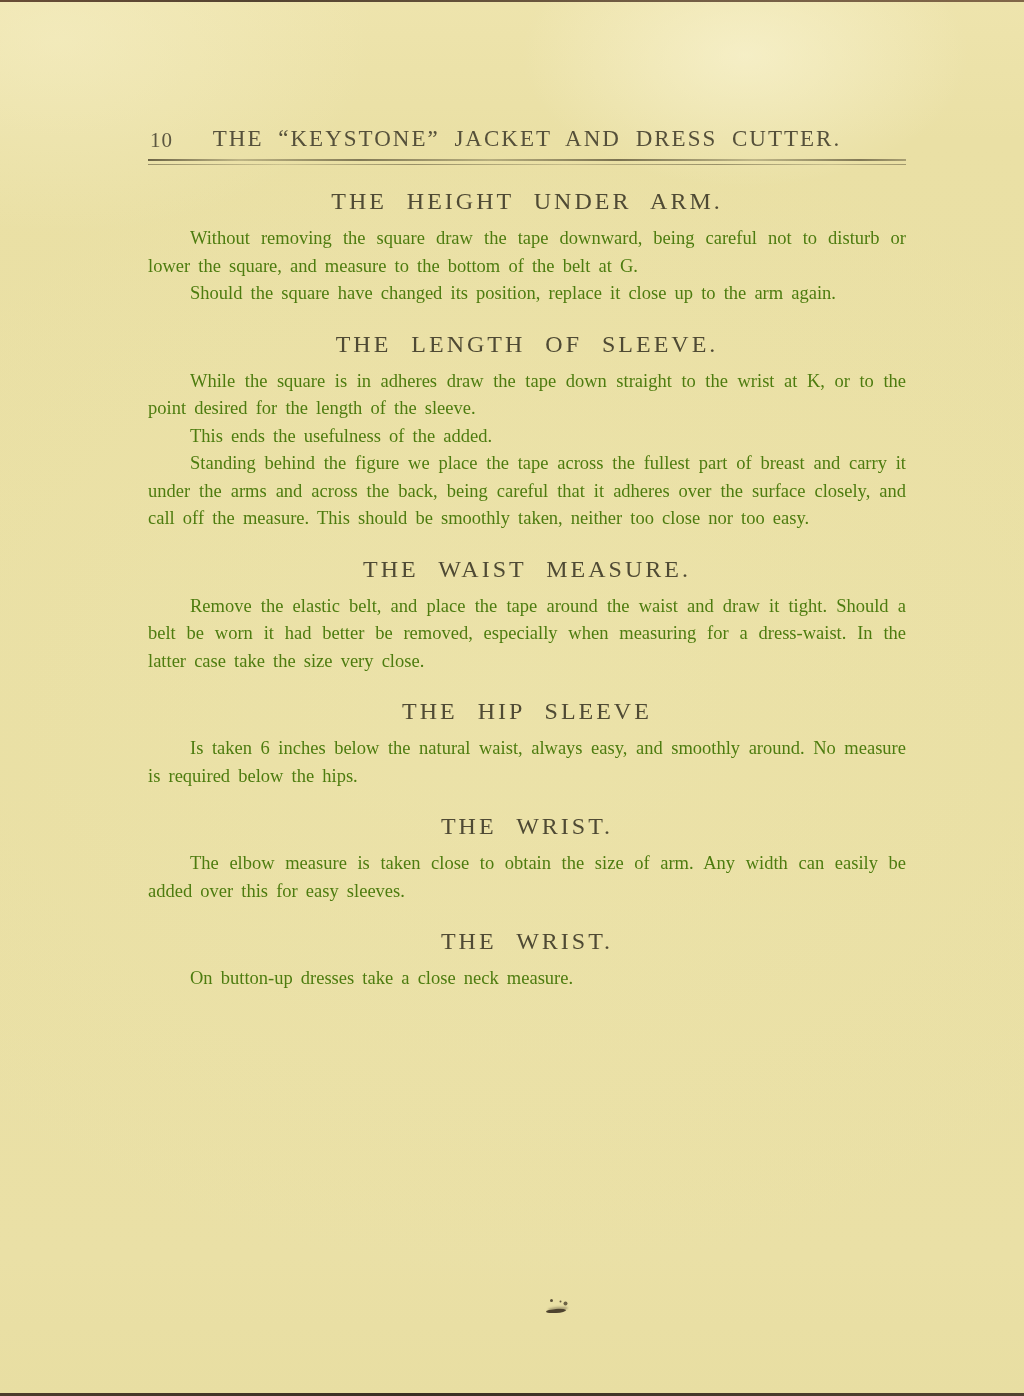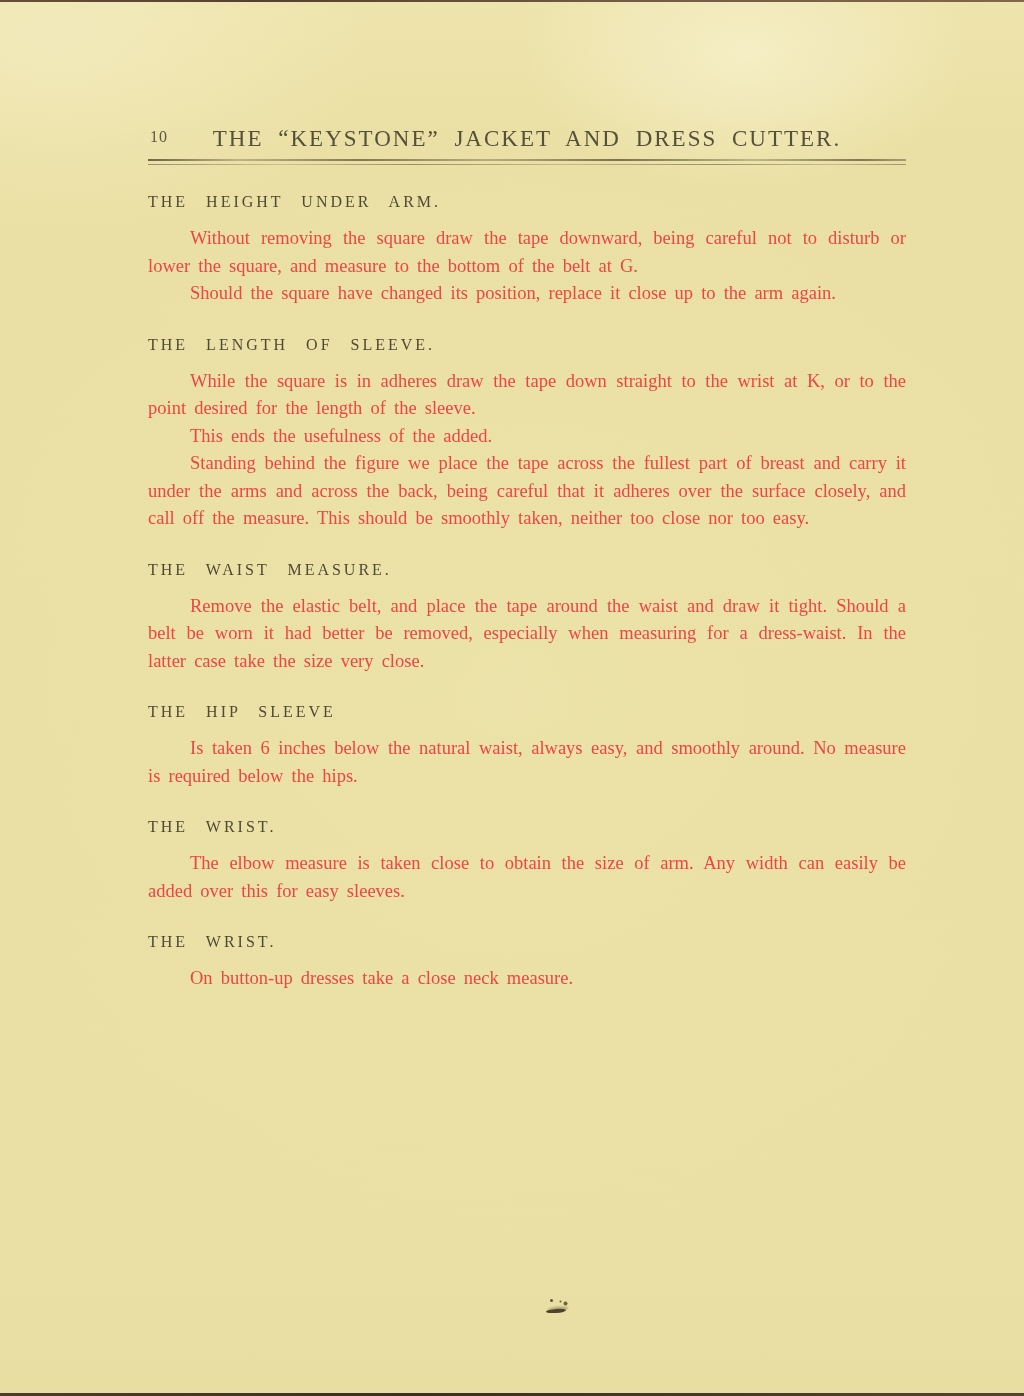--- a/index.html
+++ b/index.html
@@ -34,21 +34,21 @@
     color: #57523c;
   }
   .running-head {
     position: relative;
     height: 24px;
   }
   .page-number {
     position: absolute;
     left: 2px;
     top: 2px;
-    font-size: 16px;
+    font-size: 21px;
     letter-spacing: 1px;
     color: #5c5740;
   }
   .running-title {
     text-align: center;
     font-size: 23px;
     letter-spacing: 2px;
     word-spacing: 7px;
     color: #55503a;
   }
@@ -64,36 +64,37 @@
   }
   .rule-line-2 {
     height: 1px;
     margin-top: 3px;
     background: linear-gradient(90deg,
       rgba(86,78,52,0.55), rgba(86,78,52,0.20) 18%, rgba(86,78,52,0.55) 35%,
       rgba(86,78,52,0.25) 55%, rgba(86,78,52,0.55) 75%, rgba(86,78,52,0.25) 90%,
       rgba(86,78,52,0.5));
   }
   .section-heading {
-    font-size: 16px;
+    font-size: 24px;
     font-weight: normal;
+    text-align: center;
     letter-spacing: 3px;
     word-spacing: 11px;
     color: #4f4a34;
     margin: 24px 0 11px 0;
     line-height: 25px;
   }
   .body-para {
     margin: 0;
     font-size: 18.5px;
     line-height: 27.5px;
     text-align: justify;
     text-indent: 42px;
     word-spacing: 3.5px;
-    color: #ef4444;
+    color: #4d7c0f;
   }
   .smudge {
     position: absolute;
     left: 546px;
     top: 1297px;
     width: 34px;
     height: 20px;
   }
   .smudge .dot-a {
     position: absolute; left: 4px; top: 2px; width: 3px; height: 3px;

